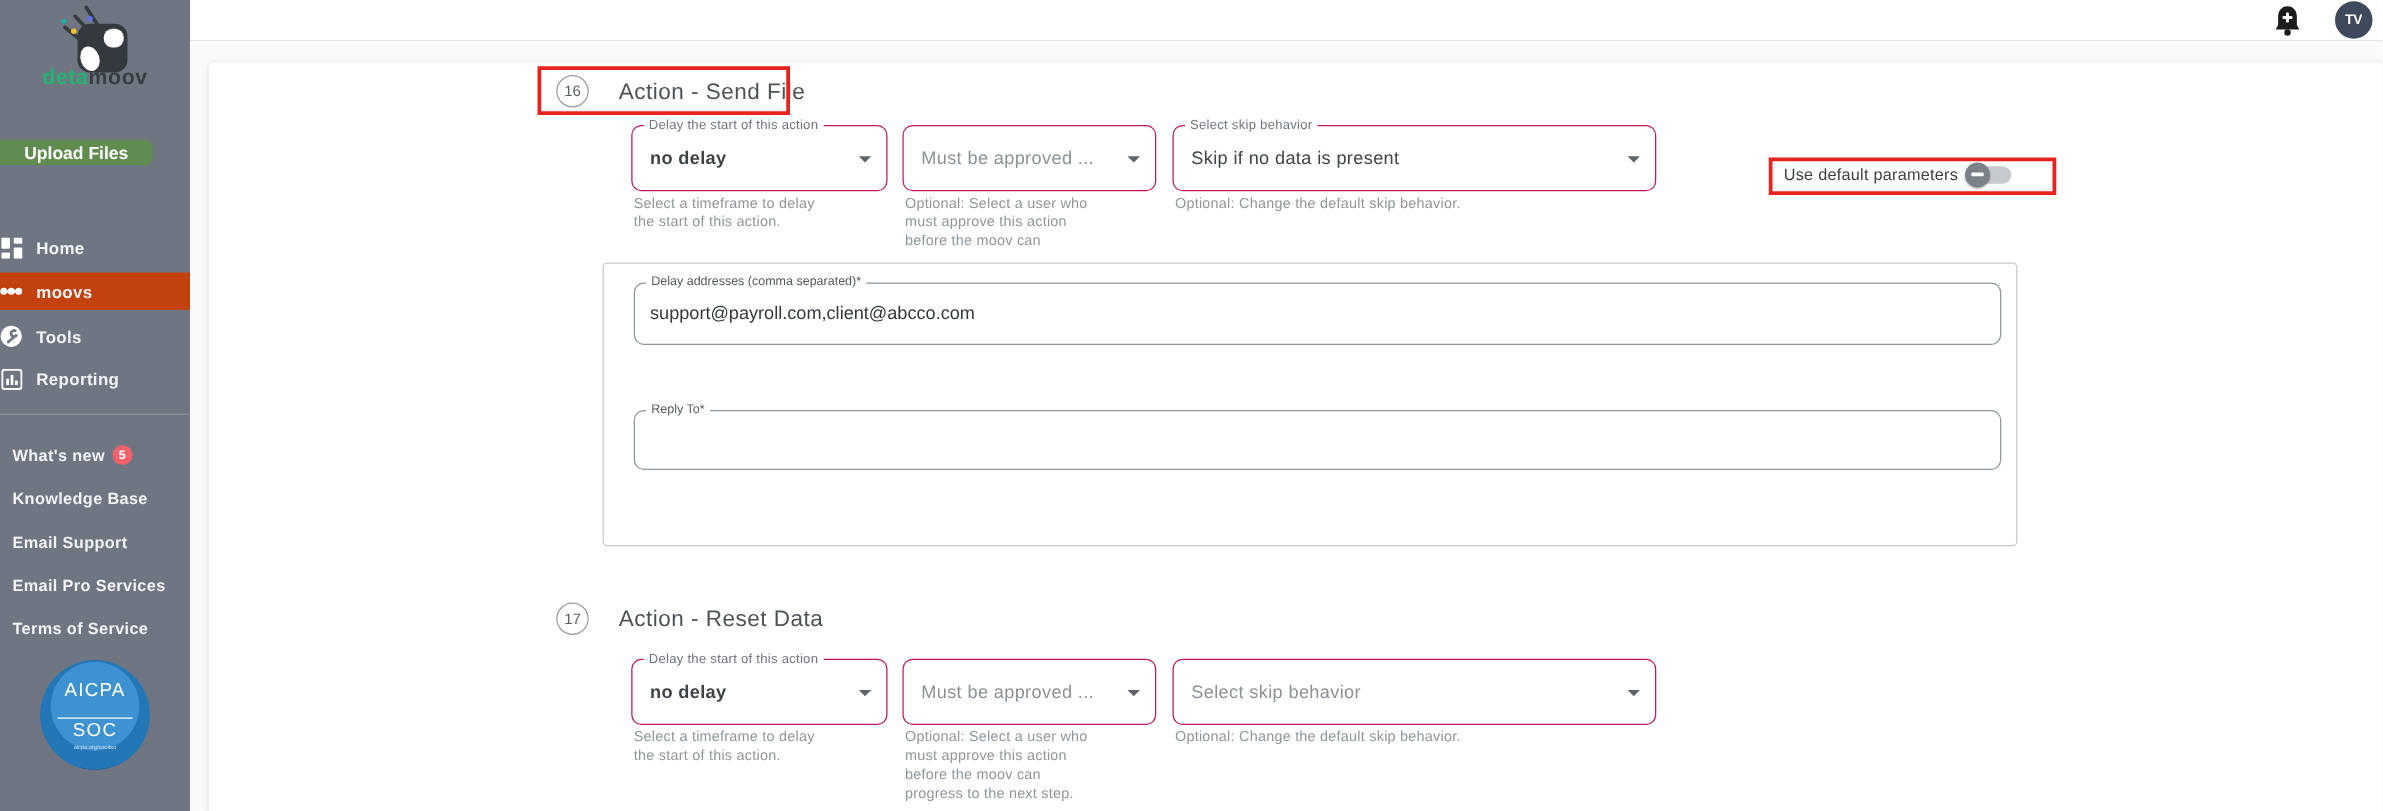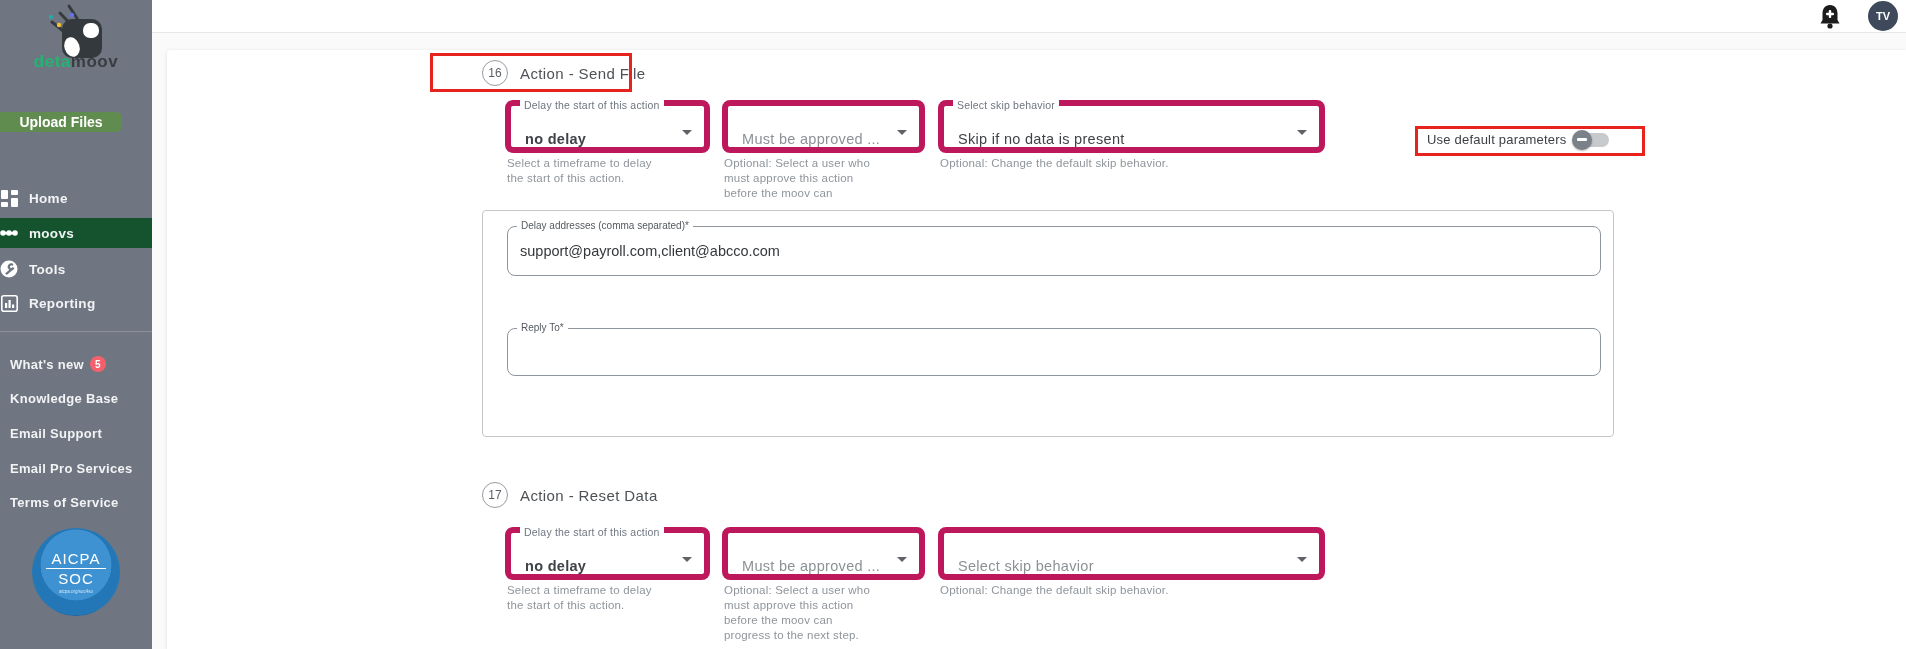--- a/index.html
+++ b/index.html
@@ -14,65 +14,65 @@
               font-size:17px; font-weight:bold; letter-spacing:.5px; }
   .wordmark .g { color:#21b573; }
   .wordmark .d { color:#383d41; }
   .upload-btn { position:absolute; top:112px; left:0; width:122px; height:20px;
                 background:#618c4f; border:none; border-radius:0 6px 6px 0;
                 color:#fff; font-weight:bold; font-size:14px; cursor:pointer;
                 font-family:"Liberation Sans", sans-serif; }
   .nav-item { position:absolute; left:0; width:152px; height:30px; display:flex;
               align-items:center; gap:11px; padding-left:0; color:#f2f3f4;
               font-size:13.5px; font-weight:bold; letter-spacing:.3px; cursor:pointer; }
-  .nav-item.active { background:#14532d; }
+  .nav-item.active { background:#c2410c; }
   .nav-icon { width:18px; height:18px; display:inline-flex; align-items:center;
               justify-content:center; flex:0 0 18px; }
   .side-divider { position:absolute; left:0; top:331px; width:152px; height:1px;
                   background:#8b9098; }
   .side-link { position:absolute; left:10px; color:#f2f3f4; font-size:13px;
                font-weight:bold; letter-spacing:.3px; cursor:pointer; display:flex;
                align-items:center; gap:6px; }
   .count-badge { display:inline-flex; align-items:center; justify-content:center;
                  width:16px; height:16px; border-radius:50%; background:#f4606c;
                  color:#fff; font-size:10px; font-weight:bold; }
   .soc-badge { position:absolute; top:528px; left:32px; width:88px; height:88px;
                border-radius:50%;
                background:radial-gradient(circle at 50% 42%, #3e92d2 0 52%, #2377b6 53% 74%, #1b65a3 75%);
                display:flex; flex-direction:column; align-items:center;
                justify-content:center; color:#fff; }
   .soc-badge .l1 { font-size:15px; letter-spacing:1px; border-bottom:1px solid #fff;
-                   padding:0 6px 1px; }
+                   padding:0 6px 13px; }
   .soc-badge .l2 { font-size:15px; letter-spacing:1px; margin-top:1px; }
   .soc-badge .l3 { font-size:4.5px; color:#cfe6f7; margin-top:2px; }
 
   
   .topbar { position:absolute; left:152px; top:0; width:1754px; height:33px;
             background:#fff; border-bottom:1px solid #e7e7e7; z-index:4; }
   .bell { position:absolute; left:1666px; top:4px; width:24px; height:26px; cursor:pointer; }
   .avatar { position:absolute; left:1716px; top:1px; width:30px; height:30px;
             border-radius:50%; background:#3e4a5c; color:#fff; font-size:11px;
             font-weight:bold; display:flex; align-items:center; justify-content:center;
             cursor:pointer; }
 
   
   .card { position:absolute; left:167px; top:50px; width:1739px; height:599px;
           background:#fff; border-radius:4px 0 0 0;
           box-shadow:0 1px 4px rgba(0,0,0,.12); z-index:3; }
 
   .annotation { position:absolute; border:3px solid #e8231e; z-index:9;
                 pointer-events:none; }
-  .step-head { position:absolute; display:flex; align-items:center; gap:12px;margin-left:37px; }
+  .step-head { position:absolute; display:flex; align-items:center; gap:24px; }
   .step-circle { width:26px; height:26px; border-radius:50%; border:1px solid #979ca3;
                  color:#5b5f64; font-size:12px; display:flex; align-items:center;
                  justify-content:center; }
-  .step-title { font-size:15px; color:#4e5256; letter-spacing:.4px; }
-
-  .dd { position:absolute; height:53px; border:6px solid #be185d; border-radius:8px;
-        background:#fff; cursor:pointer; display:flex; align-items:flex-end;
+  .step-title { font-size:18px; color:#4e5256; letter-spacing:.4px; }
+
+  .dd { position:absolute; height:53px; border:1px solid #be185d; border-radius:8px;
+        background:#fff; cursor:pointer; display:flex; align-items:center;
         padding:0 14px; }
   .dd-label { position:absolute; top:-7px; left:9px; background:#fff; padding:0 4px;
               font-size:10.5px; color:#6f7680; letter-spacing:.2px; white-space:nowrap; }
   .dd-label.clip { max-width:152px; overflow:hidden; }
   .dd-value { font-size:14.5px; color:#3f4348; letter-spacing:.3px; }
   .dd-value.ph { color:#8c9196; }
   .dd-arrow { position:absolute; right:12px; top:24px; width:0; height:0;
               border-left:5px solid transparent; border-right:5px solid transparent;
               border-top:5px solid #5f6368; }
   .helper { position:absolute; font-size:11.5px; line-height:15px; color:#8f959b;

